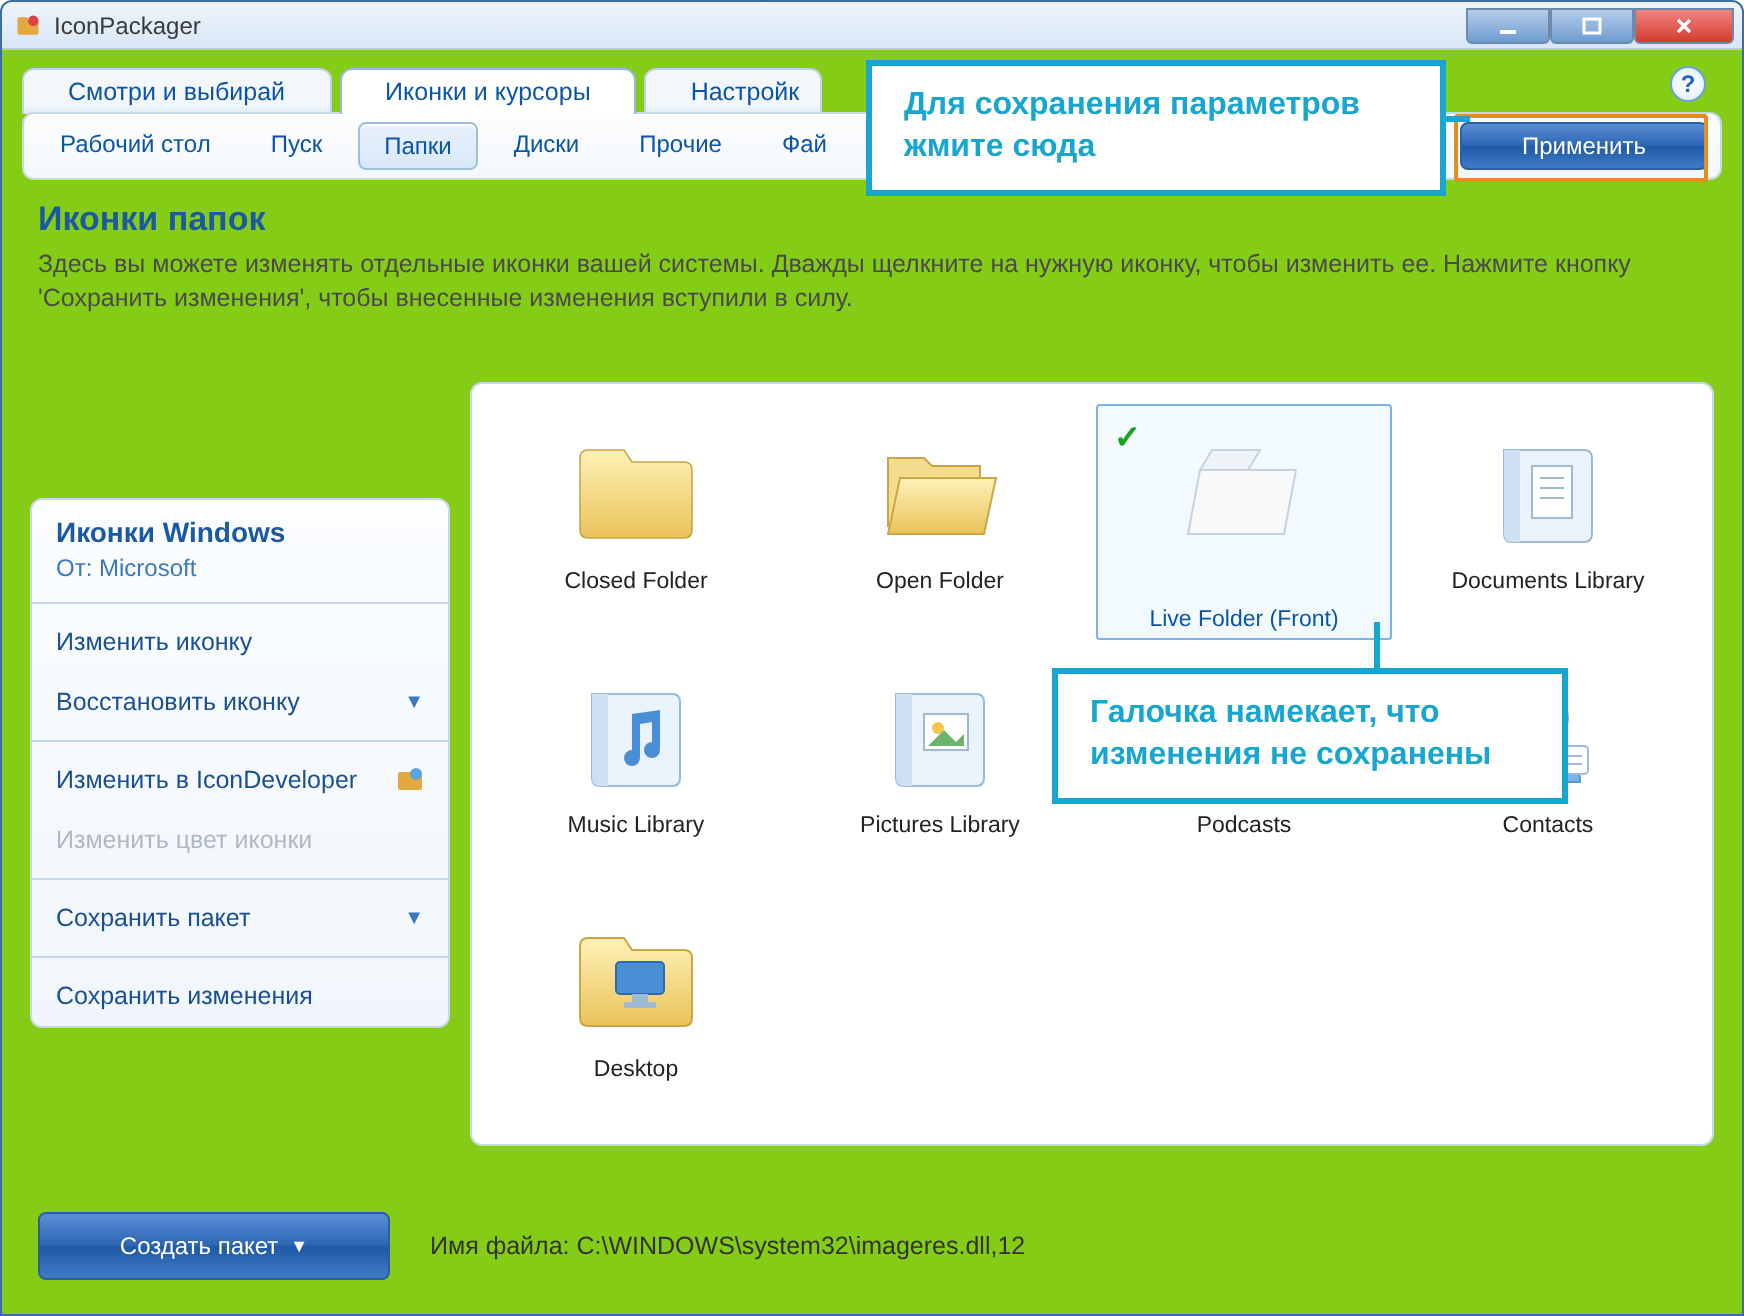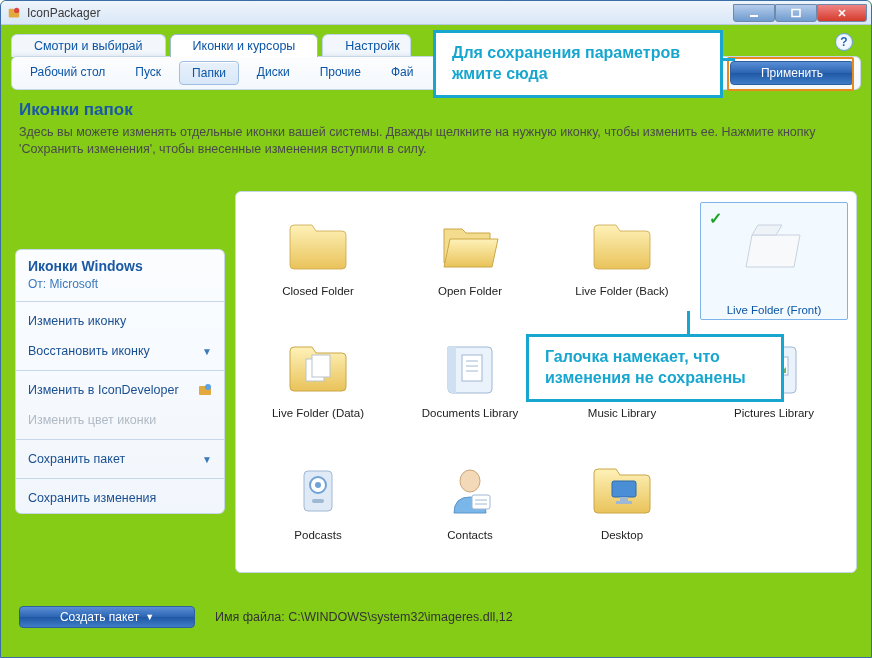--- a/index.html
+++ b/index.html
@@ -62,21 +62,21 @@
 .cell .iconbox { width:76px; height:72px; display:flex; align-items:center; justify-content:center; }
 .cell .lbl { margin-top:4px; font-size:11.5px; color:#222; text-align:center; line-height:1.2; }
 .cell.selected { border:1px solid #7db3e8; background:#f3faff; }
 .cell.selected .lbl { color:#0b55a6;margin-top:23px; }
 .cell .check { position:absolute; left:8px; top:6px; color:#18a321; font-size:16px; font-weight:bold; }
 
 .folder-svg { width:64px; height:56px; }
 
 
 .bottombar { display:flex; align-items:center; padding: 4px 18px 10px 18px; gap:20px; }
-.createbtn { width:176px; height:22px; border:1px solid #2b5fa0; border-radius:4px; background:linear-gradient(#5a8fd6 0%,#2e66b4 48%,#205aa6 52%,#3f7bc6 100%); color:#fff; font-size:12px; display:flex; align-items:center; justify-content:center; cursor:pointer; }
+.createbtn { width:176px; height:34px; border:1px solid #2b5fa0; border-radius:4px; background:linear-gradient(#5a8fd6 0%,#2e66b4 48%,#205aa6 52%,#3f7bc6 100%); color:#fff; font-size:12px; display:flex; align-items:center; justify-content:center; cursor:pointer; }
 .createbtn .chev { margin-left:6px; font-size:9px; }
 .filepath { font-size:12.5px; color:#333; }
 
 
 .callout { position:absolute; border:3px solid #17a6cf; background:#fff; padding:10px 16px; font-size:16px; color:#17a6cf; font-weight:600; line-height:1.3; z-index:30; }
 .callout.c1 { left:432px; top:29px; width:290px; }
 .callout.c2 { left:525px; top:333px; width:258px; text-align:left; }
 .conn { position:absolute; background:#17a6cf; z-index:29; }
 </style>
 </head>
@@ -202,61 +202,29 @@
     <defs>
                   <linearGradient id="gf2" x1="0" y1="0" x2="0" y2="1">
                     <stop offset="0" stop-color="#fef1b8"></stop>
                     <stop offset="1" stop-color="#e9c35a"></stop>
                   </linearGradient>
                 </defs>
   </svg>
             </div>
     <div class="lbl">Open Folder</div>
   </div>
-          <div class="cell">
-
-    <div class="iconbox">
-              <svg class="folder-svg" viewBox="0 0 64 56">
-    <path d="M4 14 L4 48 Q4 52 8 52 L56 52 Q60 52 60 48 L60 18 Q60 14 56 14 L30 14 L26 8 L8 8 Q4 8 4 12 Z" fill="url(#gf)" stroke="#caa646" stroke-width="0.8"></path>
-    <defs>
-                  <linearGradient id="gf" x1="0" y1="0" x2="0" y2="1">
-                    <stop offset="0" stop-color="#fef1b8"></stop>
-                    <stop offset="1" stop-color="#e9c35a"></stop>
-                  </linearGradient>
-                </defs>
-  </svg>
-            </div>
-    <div class="lbl">Live Folder (Back)</div>
-  </div>
           <div class="cell selected">
     <span class="check">✓</span>
     <div class="iconbox">
               <svg class="folder-svg" viewBox="0 0 64 56">
     <path d="M10 18 L58 18 L52 50 L4 50 Z" fill="#f7f9fb" stroke="#c7d2de"></path>
     <path d="M10 18 L16 8 L40 8 L34 18 Z" fill="#eef3f8" stroke="#c7d2de"></path>
   </svg>
             </div>
     <div class="lbl">Live Folder (Front)</div>
-  </div>
-          <div class="cell">
-
-    <div class="iconbox">
-              <svg class="folder-svg" viewBox="0 0 64 56">
-    <path d="M4 14 L4 48 Q4 52 8 52 L56 52 Q60 52 60 48 L60 18 Q60 14 56 14 L30 14 L26 8 L8 8 Q4 8 4 12 Z" fill="url(#gf3)" stroke="#caa646"></path>
-    <rect x="20" y="20" width="18" height="22" fill="#fff" stroke="#b8c3d0"></rect>
-    <rect x="26" y="16" width="18" height="22" fill="#fff" stroke="#b8c3d0"></rect>
-    <defs>
-                  <linearGradient id="gf3" x1="0" y1="0" x2="0" y2="1">
-                    <stop offset="0" stop-color="#fef1b8"></stop>
-                    <stop offset="1" stop-color="#e9c35a"></stop>
-                  </linearGradient>
-                </defs>
-  </svg>
-            </div>
-    <div class="lbl">Live Folder (Data)</div>
   </div>
           <div class="cell">
 
     <div class="iconbox">
               <svg class="folder-svg" viewBox="0 0 64 56">
     <path d="M10 8 L50 8 Q54 8 54 12 L54 50 Q54 54 50 54 L14 54 Q10 54 10 50 Z" fill="#eaf2fb" stroke="#9fb8d3"></path>
     <path d="M10 8 L10 50 Q10 54 14 54 L18 54 L18 8 Z" fill="#cfe0f2"></path>
     <rect x="24" y="16" width="20" height="26" fill="#fff" stroke="#9fb8d3"></rect>
                 <line x1="28" y1="22" x2="40" y2="22" stroke="#9fb8d3"></line>
                 <line x1="28" y1="27" x2="40" y2="27" stroke="#9fb8d3"></line>

